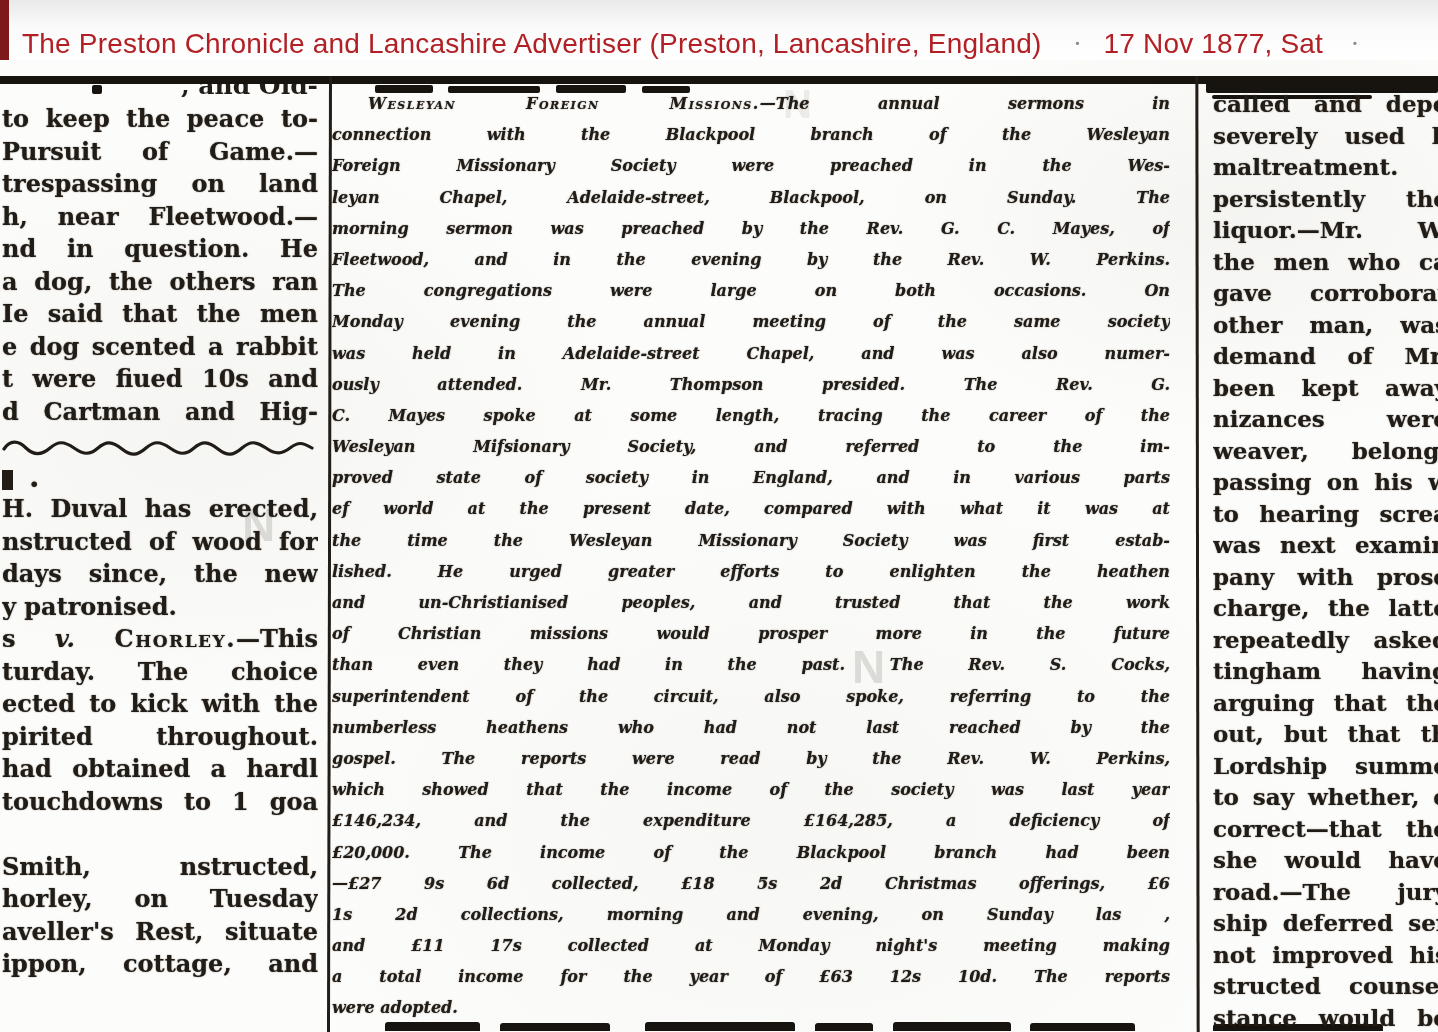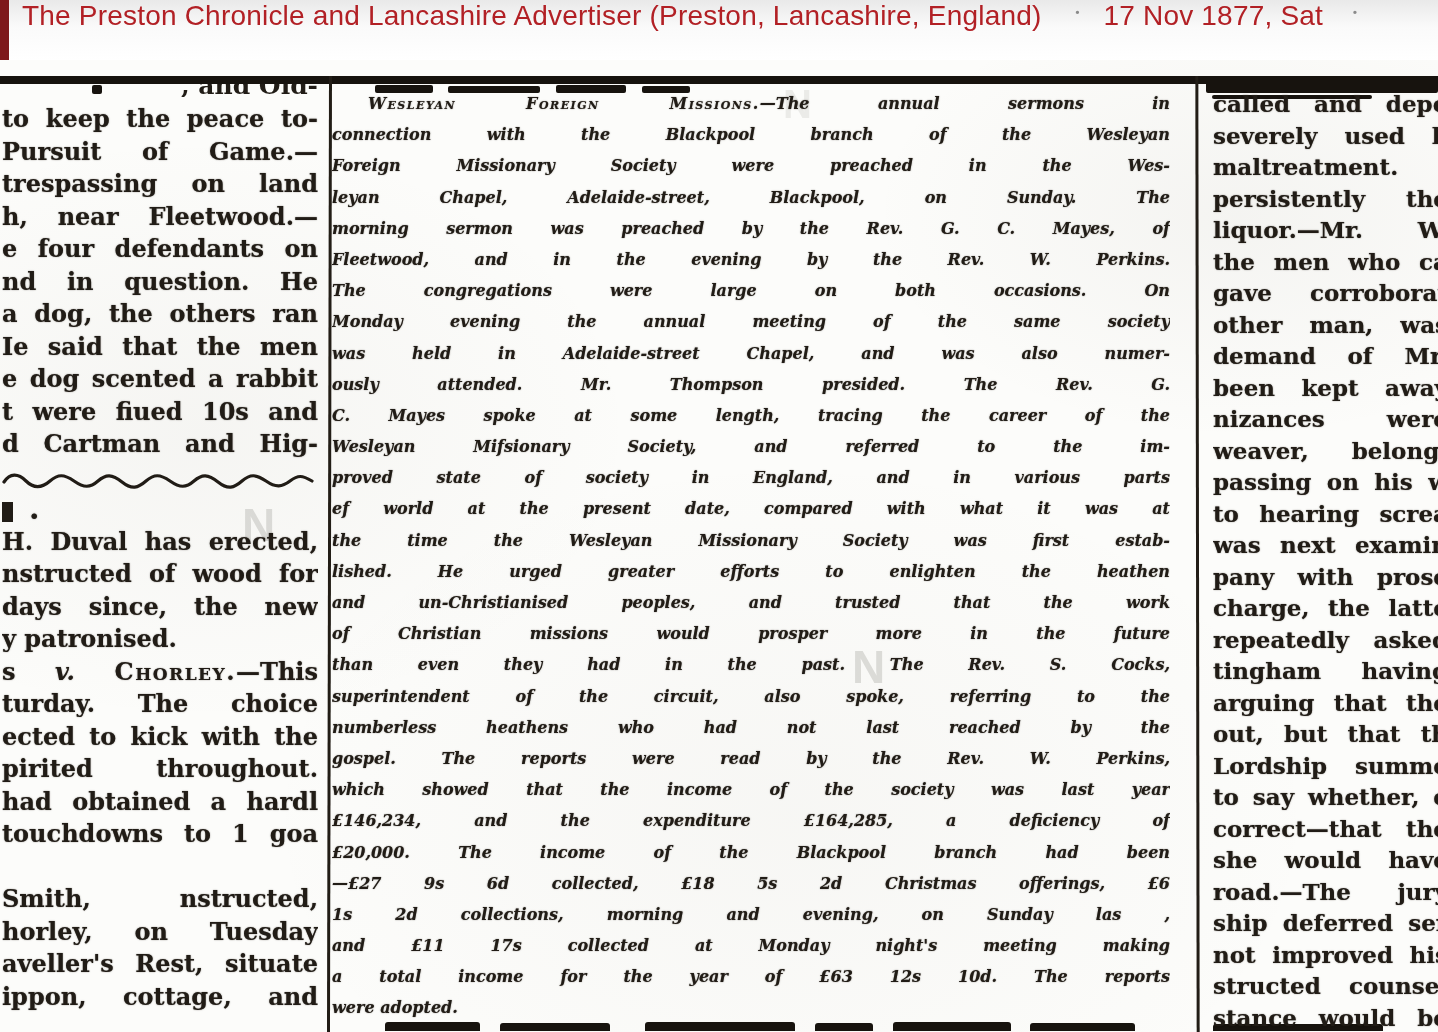--- a/index.html
+++ b/index.html
@@ -3,21 +3,21 @@
 <meta charset="utf-8">
 <style>
   html,body{margin:0;padding:0;background:#fff;}
   .page{position:relative;width:1438px;height:1032px;overflow:hidden;background:#fff;
         font-family:"DejaVu Serif","Liberation Serif",serif;}
 
   
   .masthead{position:absolute;left:0;top:0;width:1438px;height:60px;
             background:linear-gradient(180deg,#e9e9e9 0%,#fafafa 45%,#ffffff 100%);z-index:5;}
   .accent-bar{position:absolute;left:0;top:0;width:9px;height:60px;background:#7e181b;}
-  .mast-row{position:absolute;left:22px;top:0;height:60px;display:flex;align-items:flex-start;white-space:nowrap;}
+  .mast-row{position:absolute;left:22px;top:0;height:60px;display:flex;align-items:flex-end;white-space:nowrap;}
   .mast-title,.mast-date{font-family:"Liberation Sans",sans-serif;font-size:28px;color:#b22025;letter-spacing:.2px;}
   .mast-dot{color:#8a8a8a;font-size:25px;margin:0 22px 0 32px;transform:translateY(-2px);}
   .mast-dot.trail{margin:0 0 0 28px;}
 
   
   .scan{position:absolute;left:0;top:60px;width:1438px;height:972px;background:#fcfcfa;
         background-image:
           radial-gradient(ellipse 620px 420px at 14% 38%, rgba(120,114,100,.05), transparent 70%),
           radial-gradient(ellipse 520px 320px at 86% 16%, rgba(120,114,100,.06), transparent 70%),
           radial-gradient(ellipse 760px 520px at 55% 78%, rgba(120,114,100,.04), transparent 70%);}
@@ -92,21 +92,20 @@
     <div class="blob" style="left:642px;top:26px;width:48px;height:7px;"></div>
     <div class="blob" style="left:1206px;top:22px;width:232px;height:11px;"></div>
     <div class="blob" style="left:1212px;top:35px;width:160px;height:4px;"></div>
 
     <div class="col col-left">
 
     <div class="line">to keep the peace to-</div>
         <div class="line it">Pursuit of Game.—</div>
         <div class="line">trespassing on land</div>
         <div class="line">h, near Fleetwood.—</div>
-        <div class="line">e four defendants on</div>
         <div class="line">nd in question.  He</div>
         <div class="line">a dog, the others ran</div>
         <div class="line">Ie said that the men</div>
         <div class="line">e dog scented a rabbit</div>
         <div class="line">t were fiued 10s and</div>
         <div class="line">d Cartman and Hig-</div>
         <div class="line wavy">
   <svg width="312" height="20" viewBox="0 0 312 20">
     <path d="M2 13 C 8 4, 16 4, 24 12 S 40 19, 48 12 S 62 5, 72 12 S 88 19, 96 12 S 110 5, 120 13 S 136 19, 144 12 S 158 5, 168 12 S 184 19, 192 12 S 206 5, 216 13 S 232 19, 240 12 S 254 5, 264 12 S 280 18, 288 12 S 300 6, 310 12" fill="none" stroke="#211c16" stroke-width="3.2" stroke-linecap="round"></path>
   </svg>

